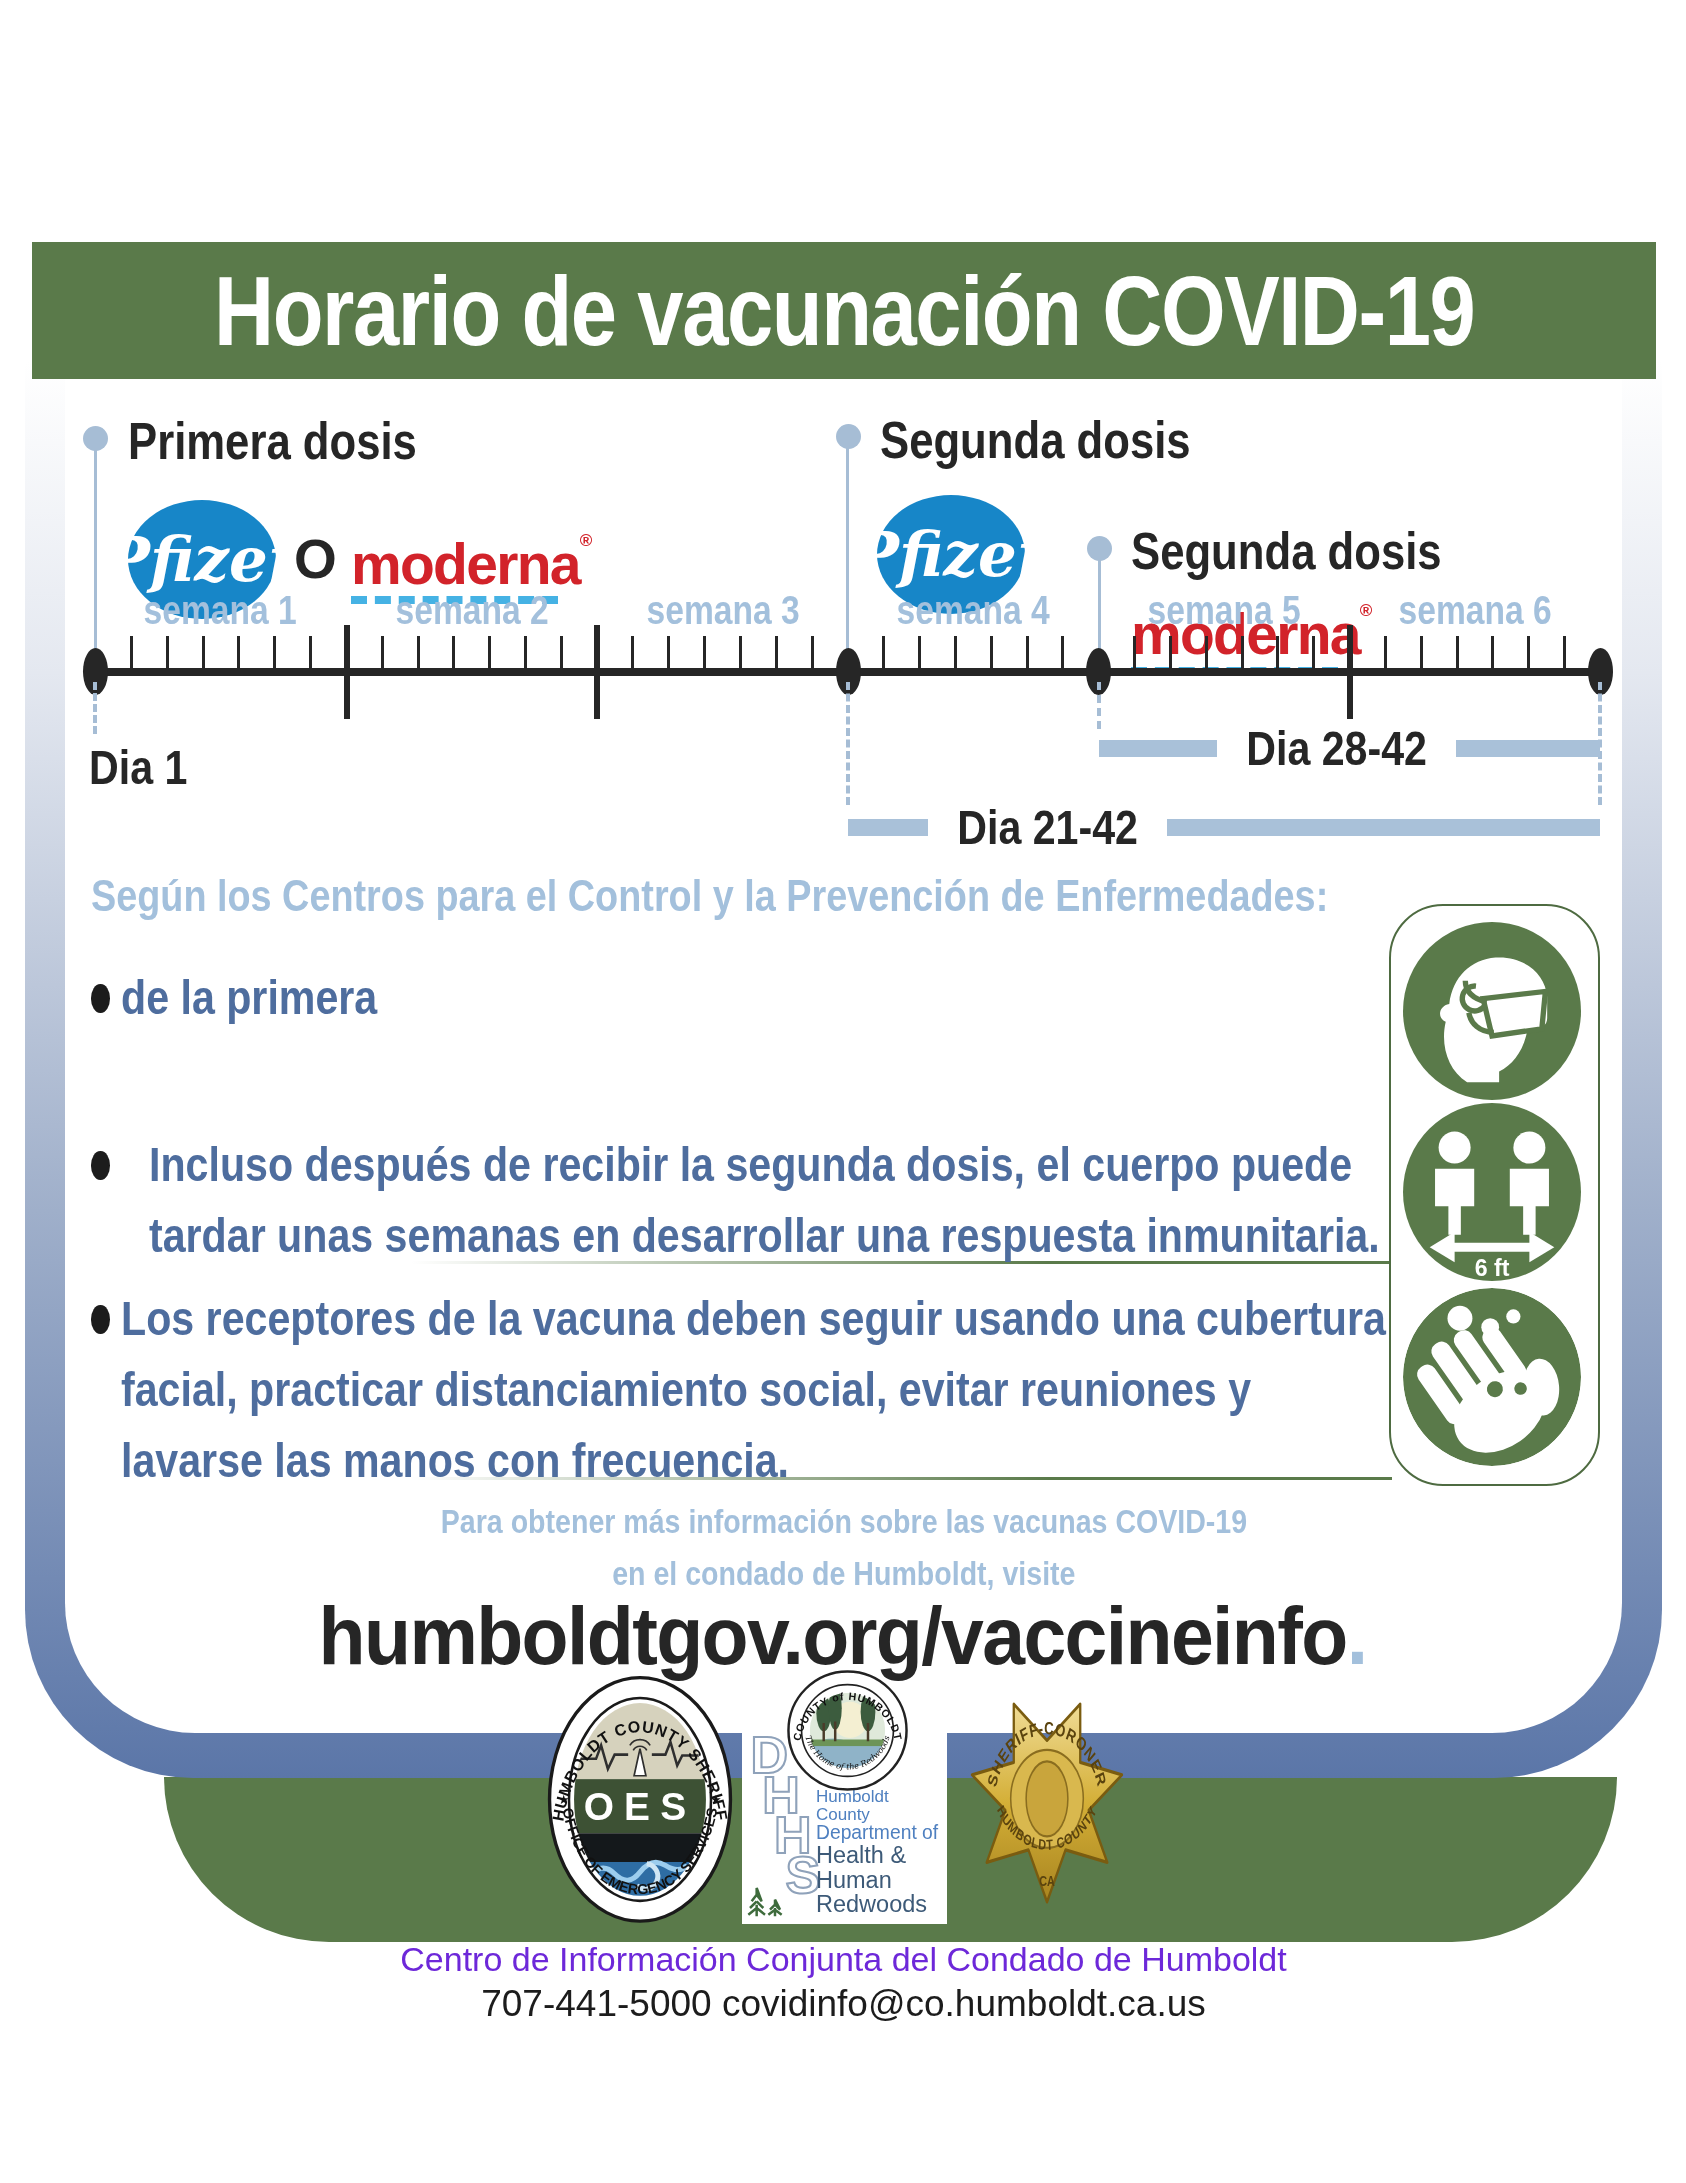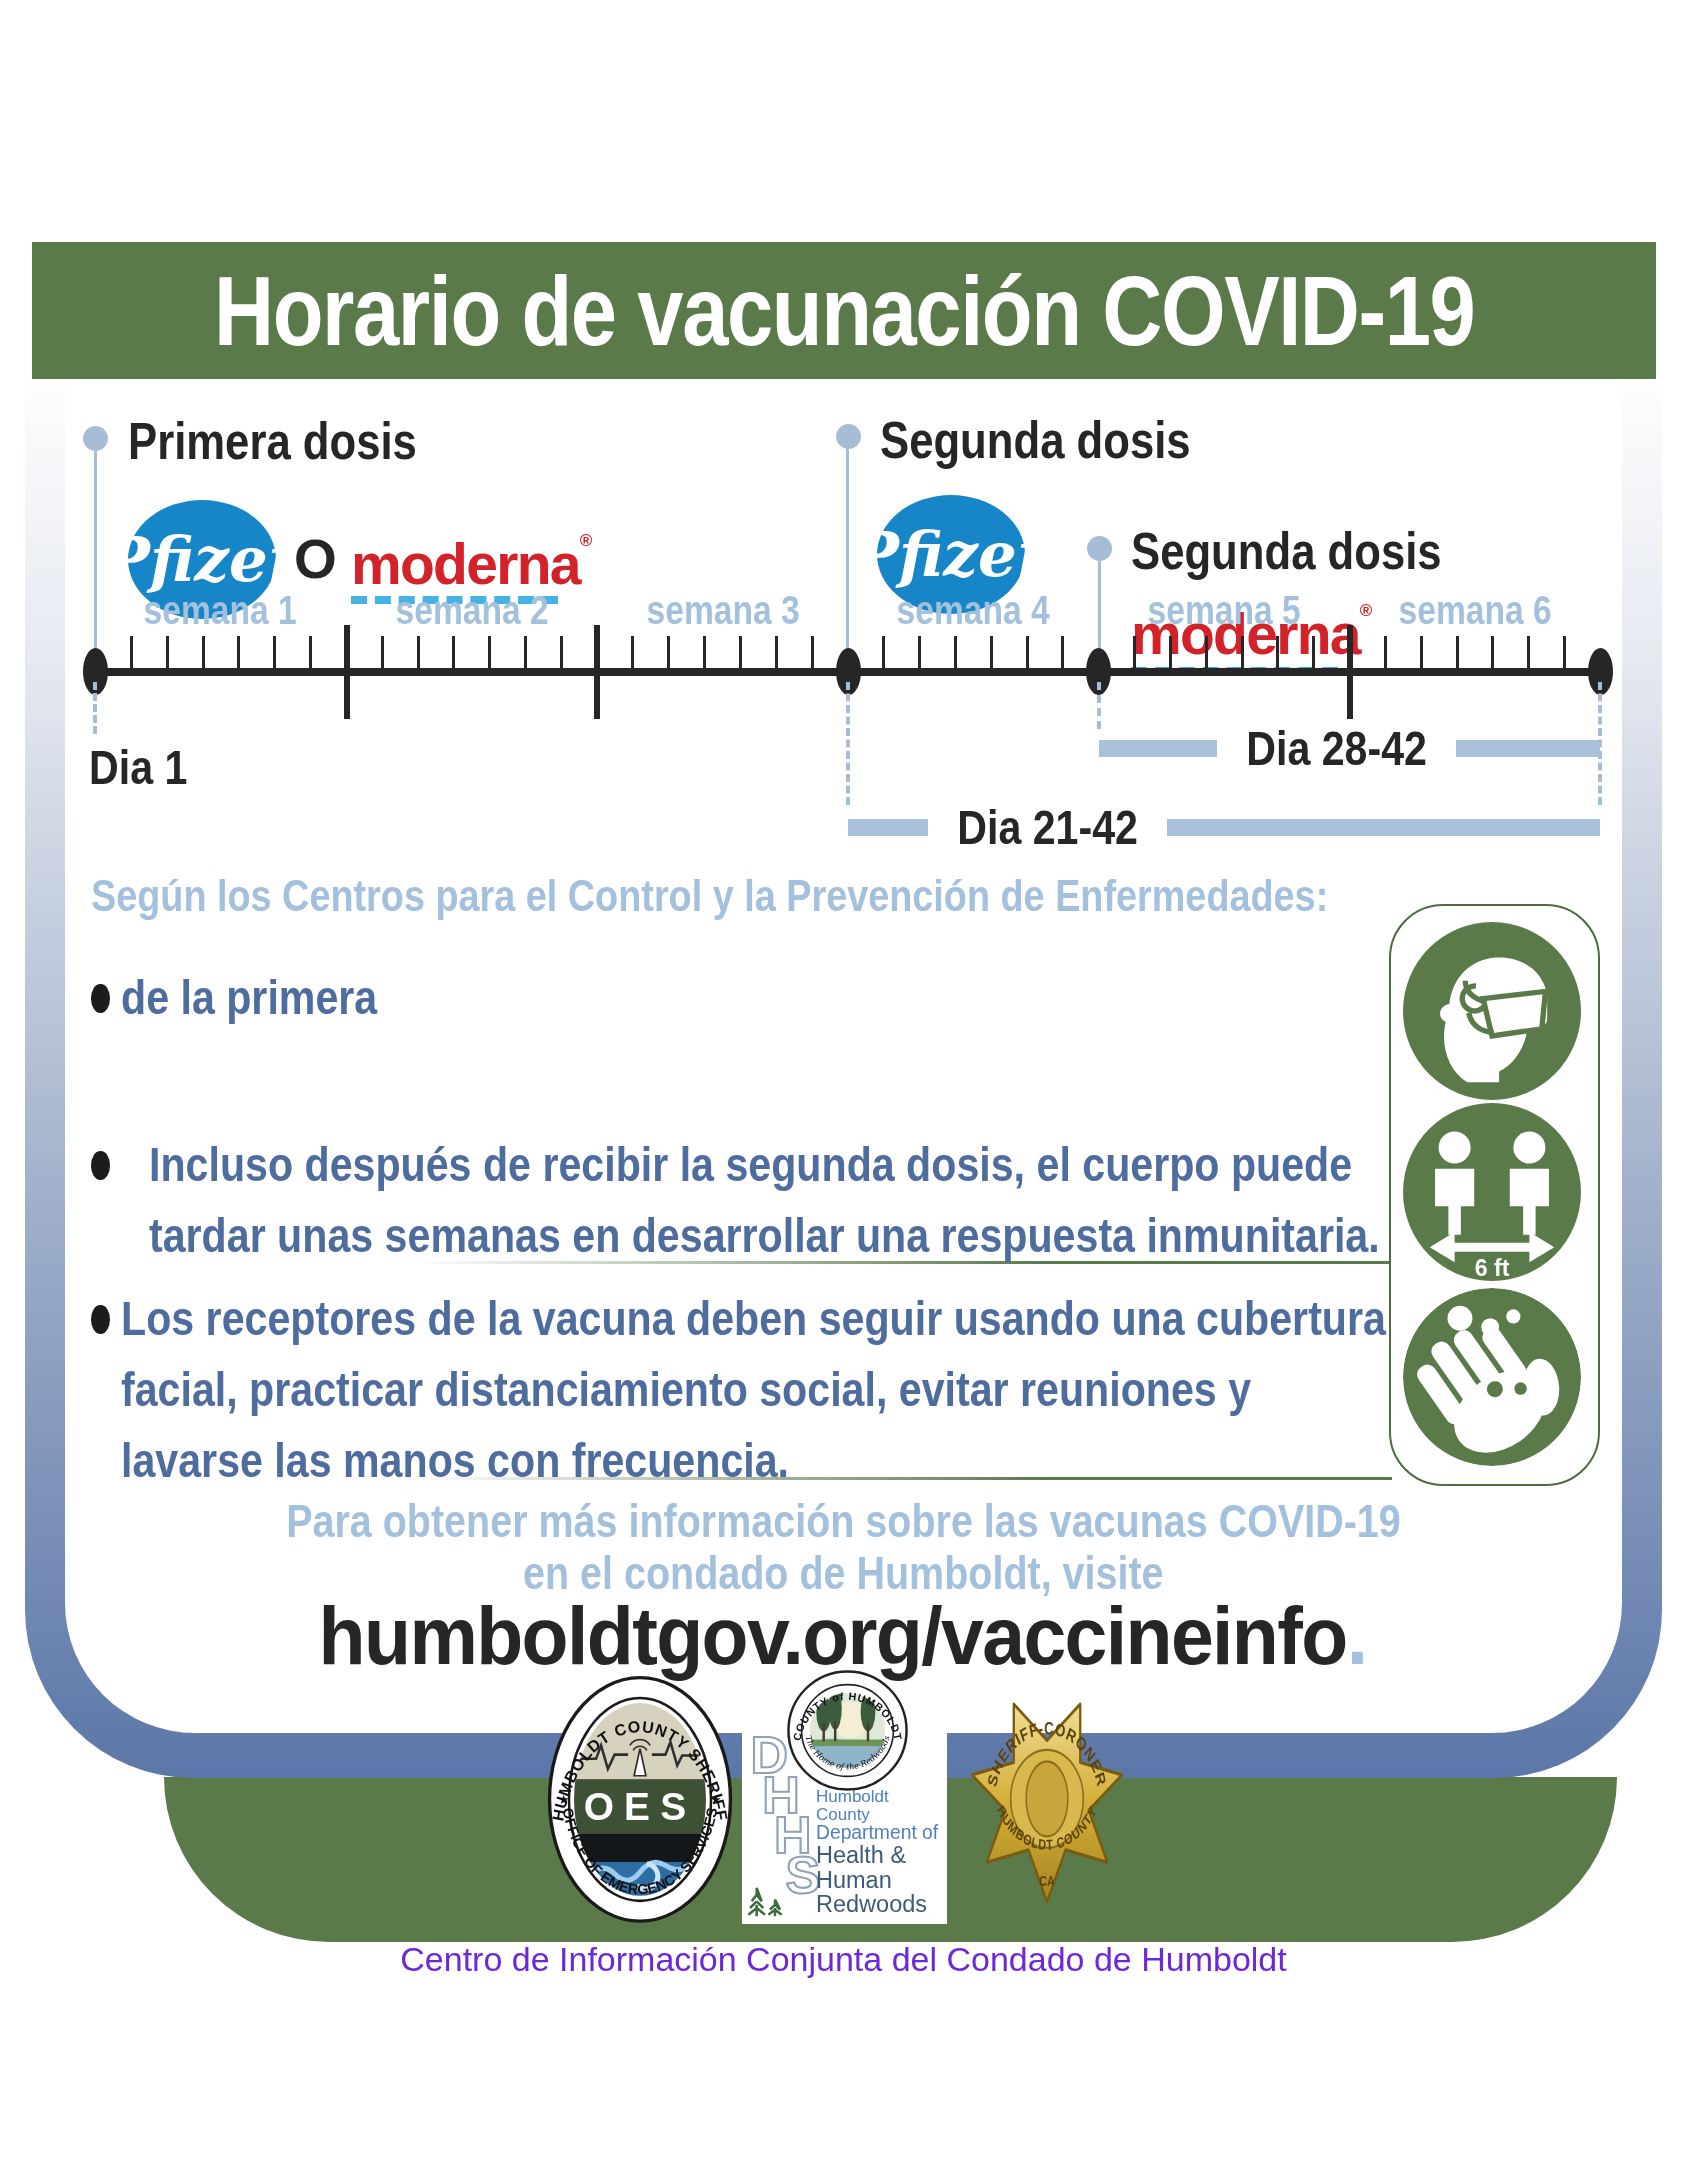--- a/index.html
+++ b/index.html
@@ -54,21 +54,21 @@
 
   
   .fade-line{height:3.4px;background:linear-gradient(90deg,rgba(90,122,74,0),#5a7a4a 65%);}
   .icons-panel{left:1389px;top:904px;width:207px;height:578px;border:2.5px solid #4e6b41;border-radius:54px;}
   .icon-circle{position:absolute;left:1403px;width:178px;height:178px;border-radius:50%;background:#5a7a4a;}
   .icon-circle svg{width:100%;height:100%;}
   .icon-circle.ringed{outline:5.9px solid #fff;}
 
   
   .info-text{left:0;top:1495px;width:1687px;text-align:center;
-             font-size:47px;font-weight:bold;color:#a3c0dc;line-height:52px;}
+             font-size:34px;font-weight:bold;color:#a3c0dc;line-height:52px;}
   .url-row{left:0;top:1590px;width:1687px;text-align:center;}
   .url-text{font-size:81px;font-weight:bold;color:#262626;letter-spacing:-1.7px;}
   .url-period{font-size:81px;font-weight:bold;color:#a3c0dc;}
   .url-wrap{display:inline-block;transform:scaleX(.95);transform-origin:50% 50%;white-space:nowrap;}
 
   
   .dhhs-card{left:742px;top:1733px;width:205px;height:191px;background:#fff;}
   .dhhs-letters{position:absolute;left:8.4px;top:1.7px;font-size:52px;font-weight:bold;line-height:40px;
                 color:#fff;-webkit-text-stroke:2.1px #8fa2ba;}
   .dhhs-letters span{display:block;}
@@ -383,15 +383,16 @@
     <text font-size="17" font-weight="bold" fill="#5a430e" letter-spacing="1">
       <textPath href="#bt" startOffset="50%" text-anchor="middle">SHERIFF-CORONER</textPath>
     </text>
     <text font-size="14" font-weight="bold" fill="#5a430e" letter-spacing="1">
       <textPath href="#bb" startOffset="50%" text-anchor="middle">HUMBOLDT COUNTY</textPath>
     </text>
     <text x="110" y="200" font-size="14" font-weight="bold" fill="#5a430e" text-anchor="middle">CA</text>
   </svg>
 
   <div class="abs caption1">Centro de Información Conjunta del Condado de Humboldt</div>
+  <div class="abs caption2">707-441-5000 covidinfo@co.humboldt.ca.us</div>
 
 </div>
 
 
 </body></html>

